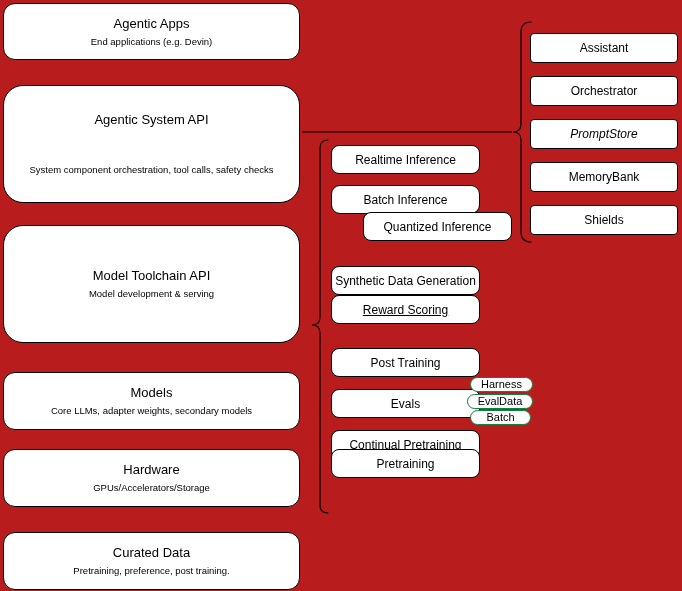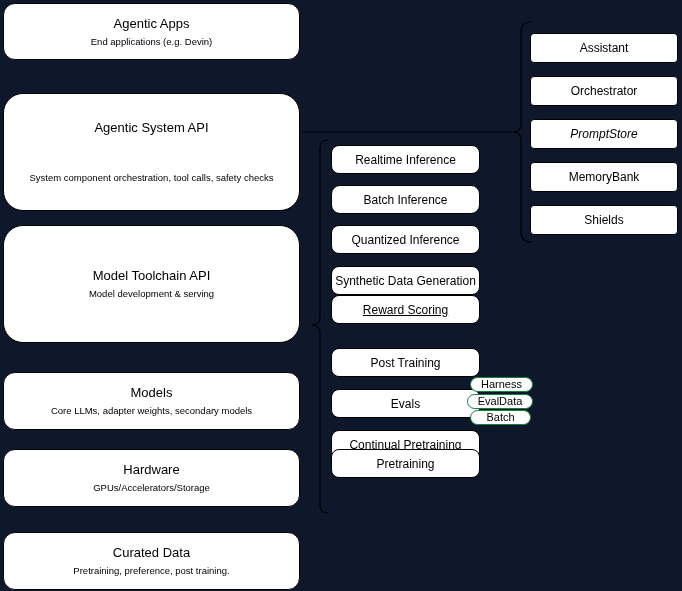--- a/index.html
+++ b/index.html
@@ -1,20 +1,20 @@
 <!DOCTYPE html>
 <html><head>
 <meta charset="utf-8">
 <style>
   html, body { margin: 0; padding: 0; background: #ffffff; }
   .canvas {
     position: relative;
     width: 682px;
     height: 591px;
-    background: #0f172a;
+    background: #b91c1c;
     font-family: "Liberation Sans", sans-serif;
     color: #000000;
     overflow: hidden;
   }
   .node {
     position: absolute;
     background: #ffffff;
     border: 1px solid #000000;
     box-sizing: border-box;
     display: flex;
@@ -65,21 +65,21 @@
     <path d="M 328 140 Q 320 140 320 148 L 320 317 Q 320 325 312 325 Q 320 325 320 333 L 320 505 Q 320 513 328 513" stroke="#000000" stroke-width="1.2" fill="none" stroke-linecap="round"></path>
 
     <path d="M 531 22 Q 521 22 521 32 L 521 124 Q 521 132 513 132 Q 521 132 521 140 L 521 232 Q 521 242 531 242" stroke="#000000" stroke-width="1.2" fill="none" stroke-linecap="round"></path>
   </svg>
 
   <div class="node layer-box" style="top:3px;height:57px;">
     <div class="layer-title">Agentic Apps</div>
     <div class="layer-subtitle">End applications (e.g. Devin)</div>
   </div>
 
-  <div class="node layer-box tall" style="top:93px;height:118px;gap:32px;">
+  <div class="node layer-box tall" style="top:85px;height:118px;gap:32px;">
     <div class="layer-title">Agentic System API</div>
     <div class="layer-subtitle">System component orchestration, tool calls, safety checks</div>
   </div>
 
   <div class="node layer-box tall" style="top:225px;height:118px;">
     <div class="layer-title">Model Toolchain API</div>
     <div class="layer-subtitle">Model development &amp; serving</div>
   </div>
 
   <div class="node layer-box" style="top:372px;height:58px;">
@@ -96,21 +96,21 @@
     <div class="layer-title">Curated Data</div>
     <div class="layer-subtitle">Pretraining, preference, post training.</div>
   </div>
 
   <div class="node mid-box" style="top:145px;">
     <div class="label">Realtime Inference</div>
   </div>
   <div class="node mid-box" style="top:185px;border-radius:9px;">
     <div class="label">Batch Inference</div>
   </div>
-  <div class="node mid-box" style="top:225px;">
+  <div class="node mid-box" style="top:212px;margin-left:32px;">
     <div class="label">Quantized Inference</div>
   </div>
   <div class="node mid-box" style="top:266px;">
     <div class="label">Synthetic Data Generation</div>
   </div>
   <div class="node mid-box" style="top:295px;text-decoration:underline;">
     <div class="label">Reward Scoring</div>
   </div>
   <div class="node mid-box" style="top:348px;">
     <div class="label">Post Training</div>

